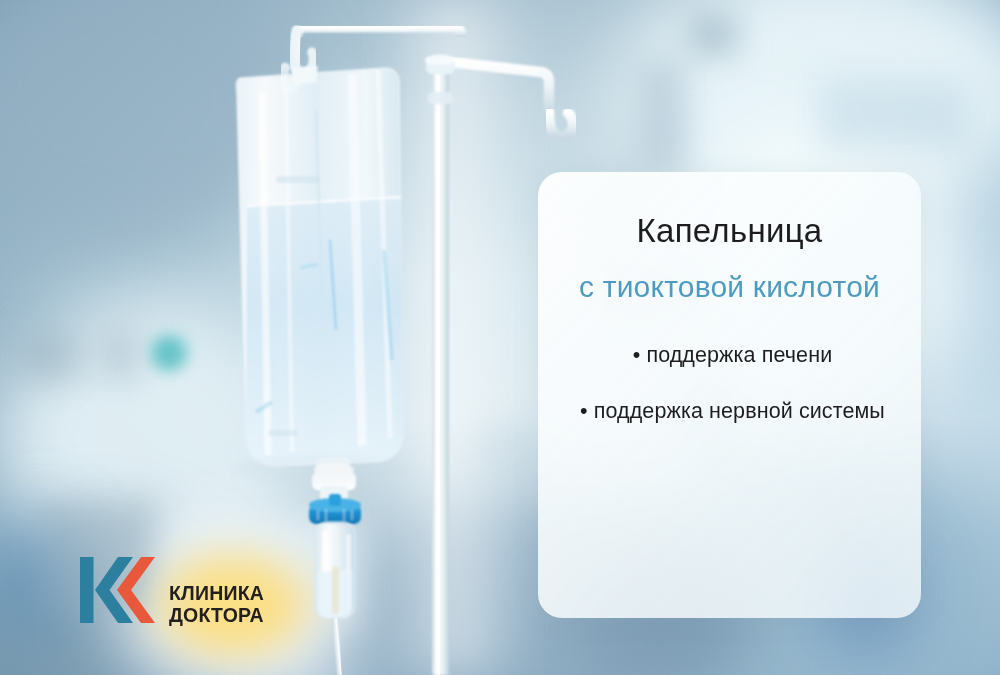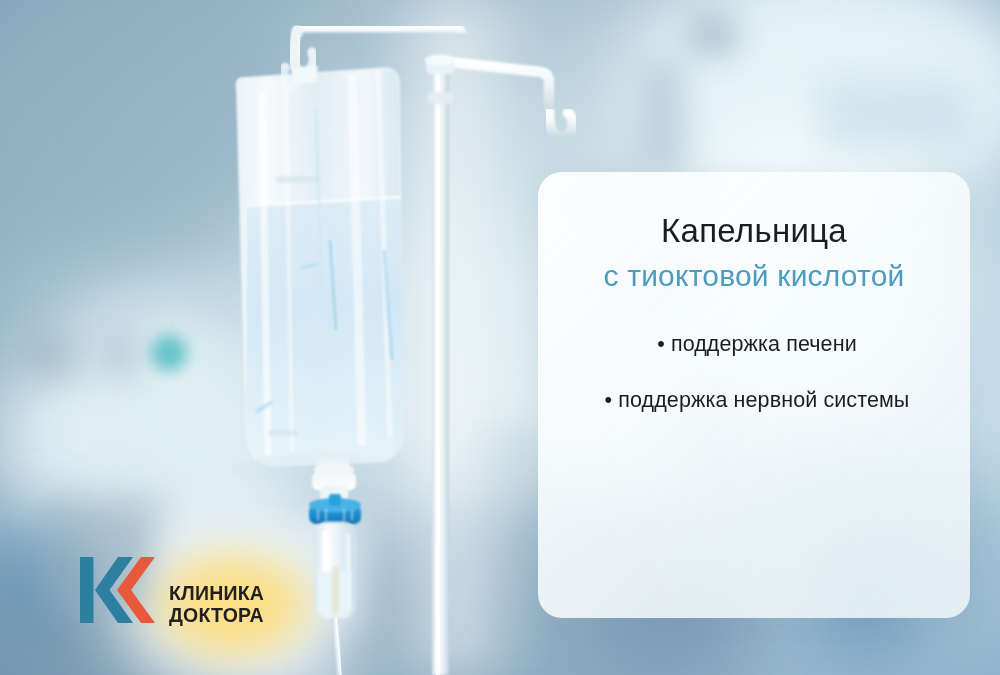--- a/index.html
+++ b/index.html
@@ -66,21 +66,21 @@
     position:absolute;left:380px;top:0;width:150px;height:675px;
     background:linear-gradient(90deg,rgba(255,255,255,0) 0%,rgba(255,255,255,.55) 50%,rgba(255,255,255,0) 100%);
     filter:blur(22px);
   }
 
   
   .iv-wrap{position:absolute;left:0;top:0;width:620px;height:675px;}
 
   
   .card{
-    position:absolute;left:538px;top:172px;width:432px;height:446px;
+    position:absolute;left:538px;top:172px;width:383px;height:446px;
     border-radius:24px;
     background:linear-gradient(135deg,rgba(255,255,255,.93) 0%,rgba(248,252,253,.88) 40%,rgba(242,249,251,.82) 100%);
     box-shadow:0 2px 26px rgba(120,150,170,.16);
     backdrop-filter:blur(6px);
     text-decoration:underline;
   }
 
   .card-inner{position:absolute;inset:0;padding:42px 26px 0 26px;box-sizing:border-box;}
 
   .title-1{
@@ -91,21 +91,21 @@
     line-height:1.05;
     font-weight:400;
     white-space:nowrap;
   }
   .title-2{
     text-align:center;
     font-size:30px;
     color:#4e9bc0;
     letter-spacing:.2px;
     line-height:1.05;
-    margin-top:11px;
+    margin-top:22px;
     font-weight:400;
     white-space:nowrap;
   }
 
   .bullets{margin-top:40px;padding:0 0 0 6px;}
   .bullet{
     font-size:21.5px;
     color:#1d1d20;
     line-height:1.22;
     letter-spacing:.1px;

